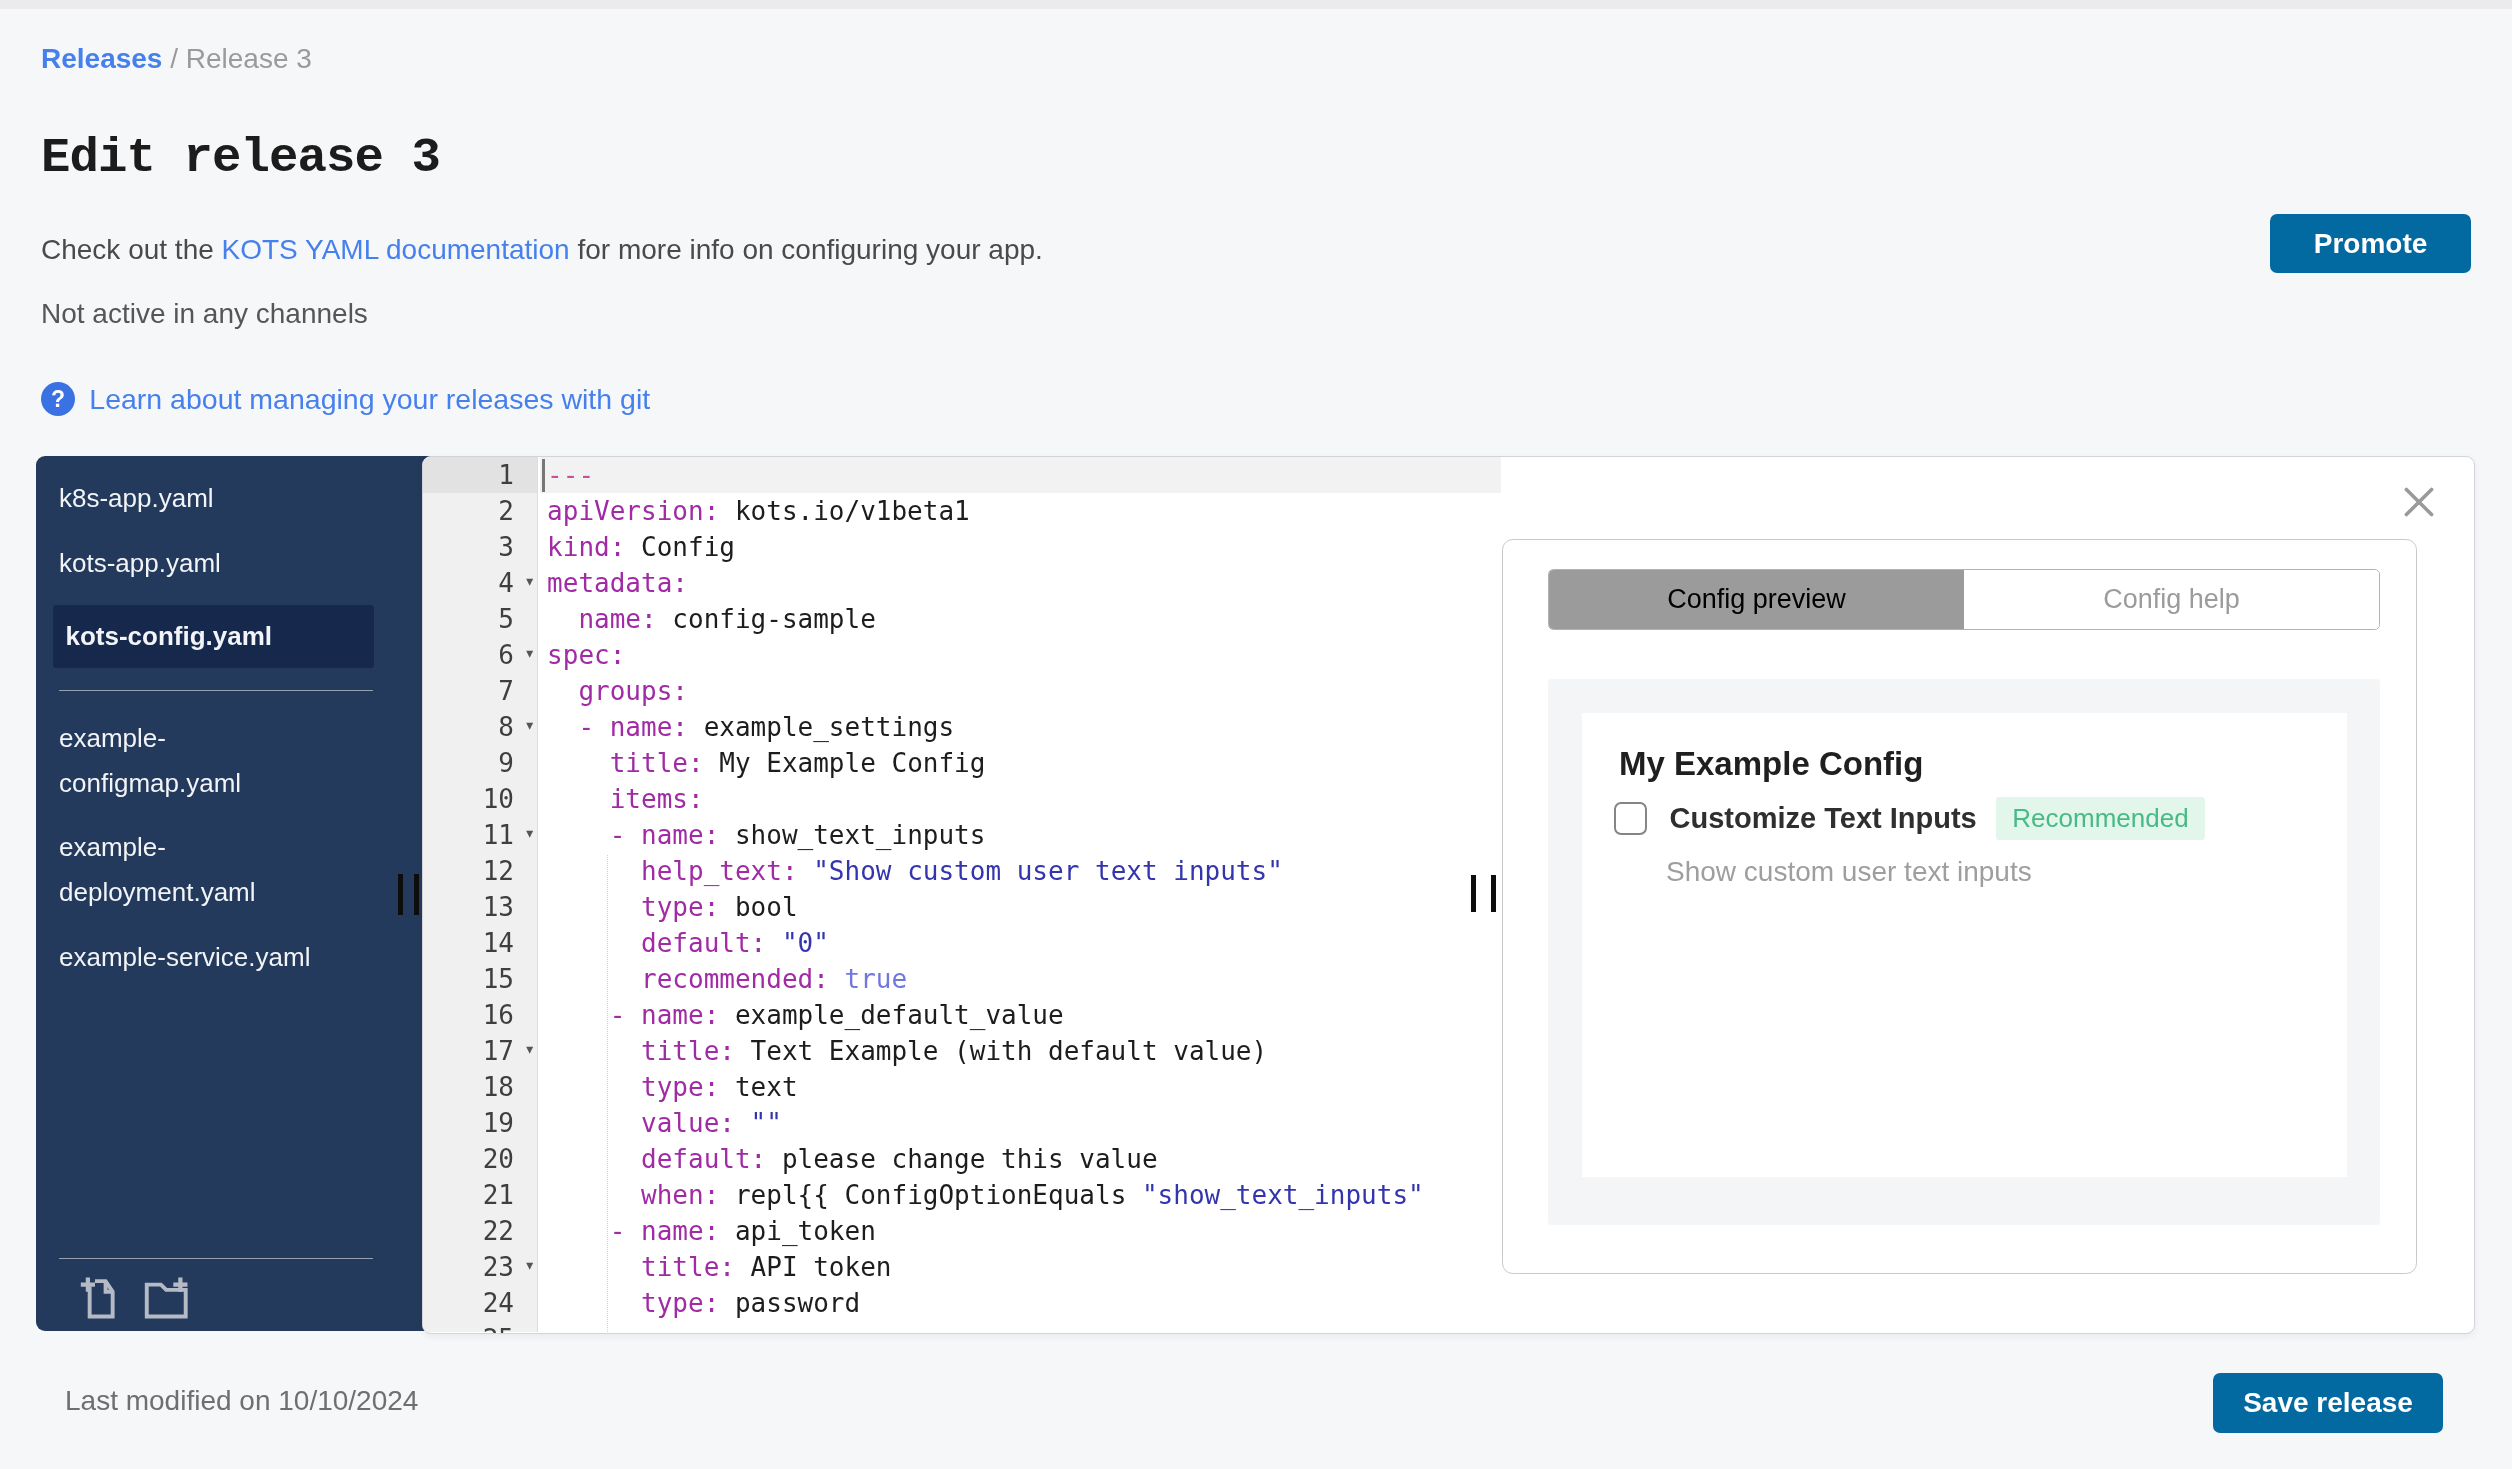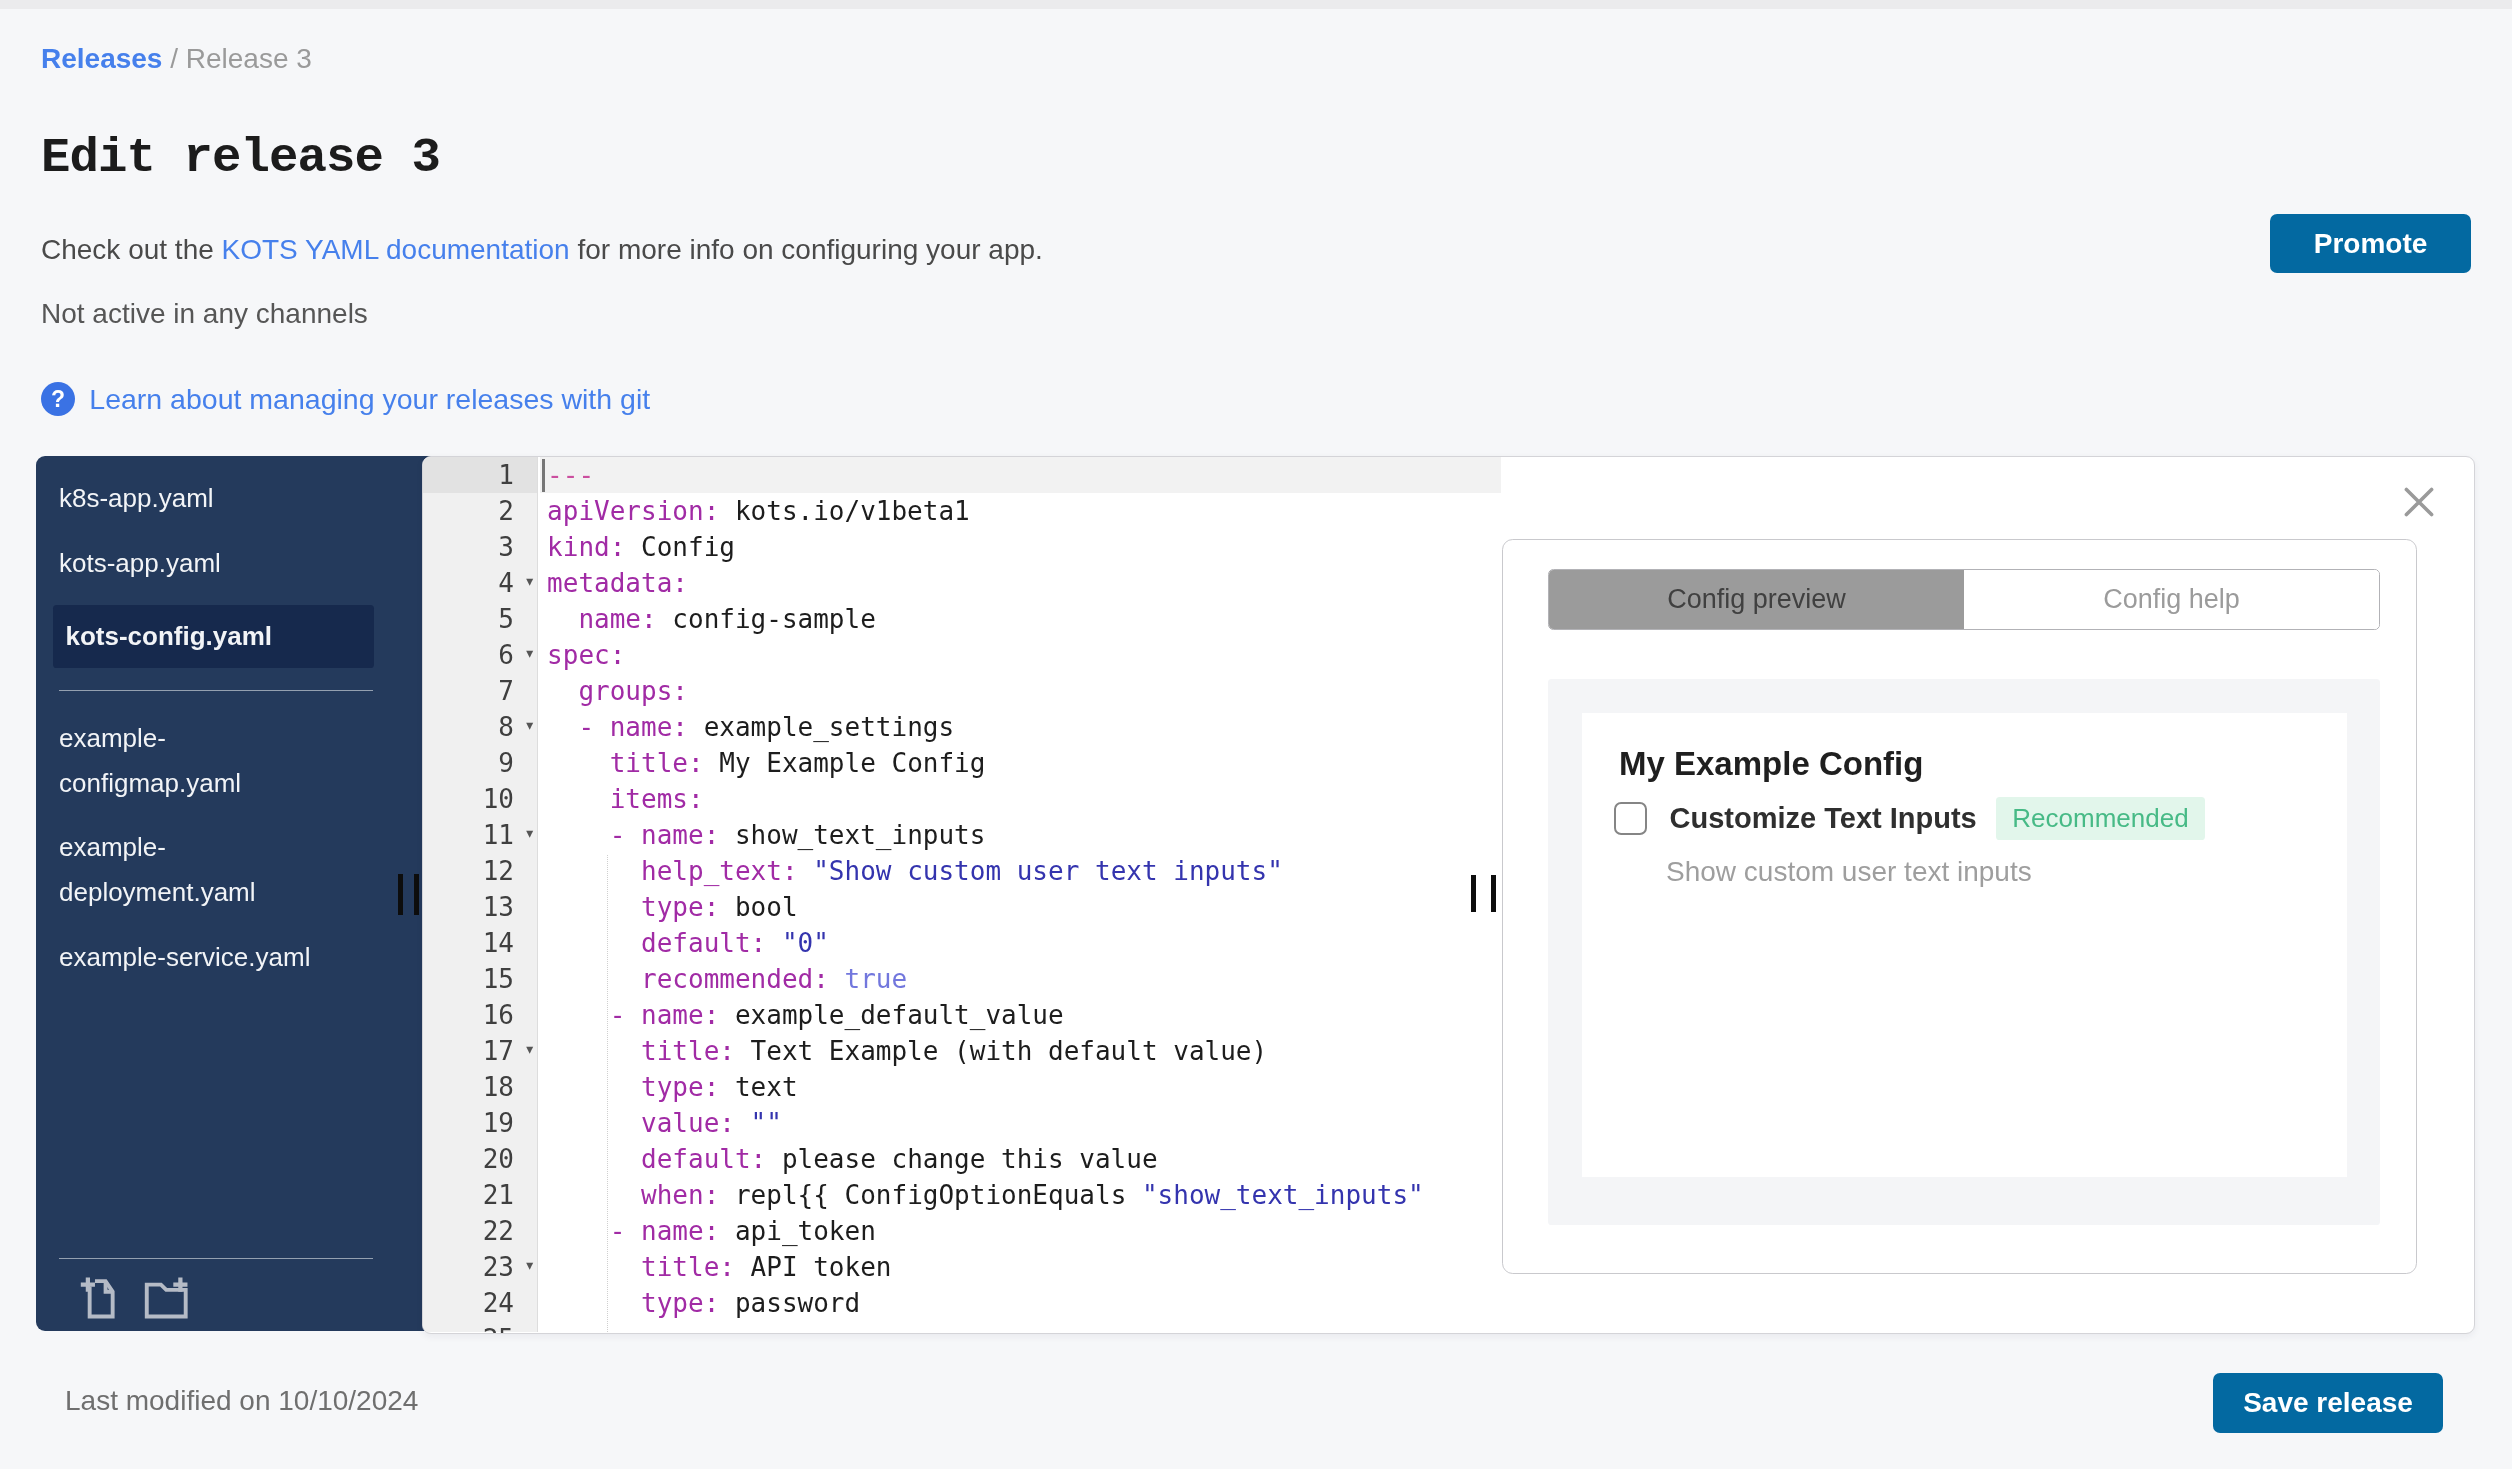--- a/index.html
+++ b/index.html
@@ -49,21 +49,21 @@
   .tk{color:#a12ba5}.td{color:#cb4f9f}.ts{color:#3434ae}.tb{color:#7277dd}.tv{color:#1d1d1d}
   .cursor{position:absolute;left:119px;top:1.8px;width:2.7px;height:33px;background:#777;}
   .indent-guide{position:absolute;left:184px;top:398px;height:477px;border-left:1.8px dotted #cfcfcf;}
   
   .close-x{position:absolute;left:1978px;top:27px;width:36px;height:36px;cursor:pointer;}
   .pcard{position:absolute;left:1079px;top:82px;width:915px;height:735px;background:#fff;
          border:1.8px solid #c9c9cd;border-radius:10.7px;box-sizing:border-box;}
   .tabbar{position:absolute;left:45px;top:29px;width:832px;height:61px;display:flex;
           border:1.8px solid #b2b2b6;border-radius:5.3px;overflow:hidden;box-sizing:border-box;}
   .tab{flex:1;display:flex;align-items:center;justify-content:center;font-size:27px;cursor:pointer;}
-  .tab.active{background:#9b9b9b;color:#404040;}
+  .tab.active{background:#9b9b9b;color:#000000;}
   .tab.inactive{background:#fff;color:#9b9b9b;}
   .grayarea{position:absolute;left:45px;top:139px;width:832px;height:546px;background:#f4f5f7;border-radius:3.6px;}
   .formcard{position:absolute;left:34px;top:34px;width:765px;height:464px;background:#fff;}
   .fheading{position:absolute;left:37px;top:32px;font-size:33px;font-weight:bold;color:#1f1f1f;}
   .frow{position:absolute;left:32px;top:84px;display:flex;align-items:center;}
   .fcheck{width:28.5px;height:28.5px;border:2.7px solid #858585;border-radius:7.1px;background:#fff;cursor:pointer;}
   .flabel{margin-left:23px;font-size:29px;font-weight:bold;color:#2f2f2f;}
   .fbadge{margin-left:19.6px;font-size:26px;color:#47ba86;background:#e2f6eb;border-radius:3.6px;
           padding:6.2px 16px;}
   .fhelp{position:absolute;left:84px;top:143px;font-size:28px;color:#9e9e9e;}

